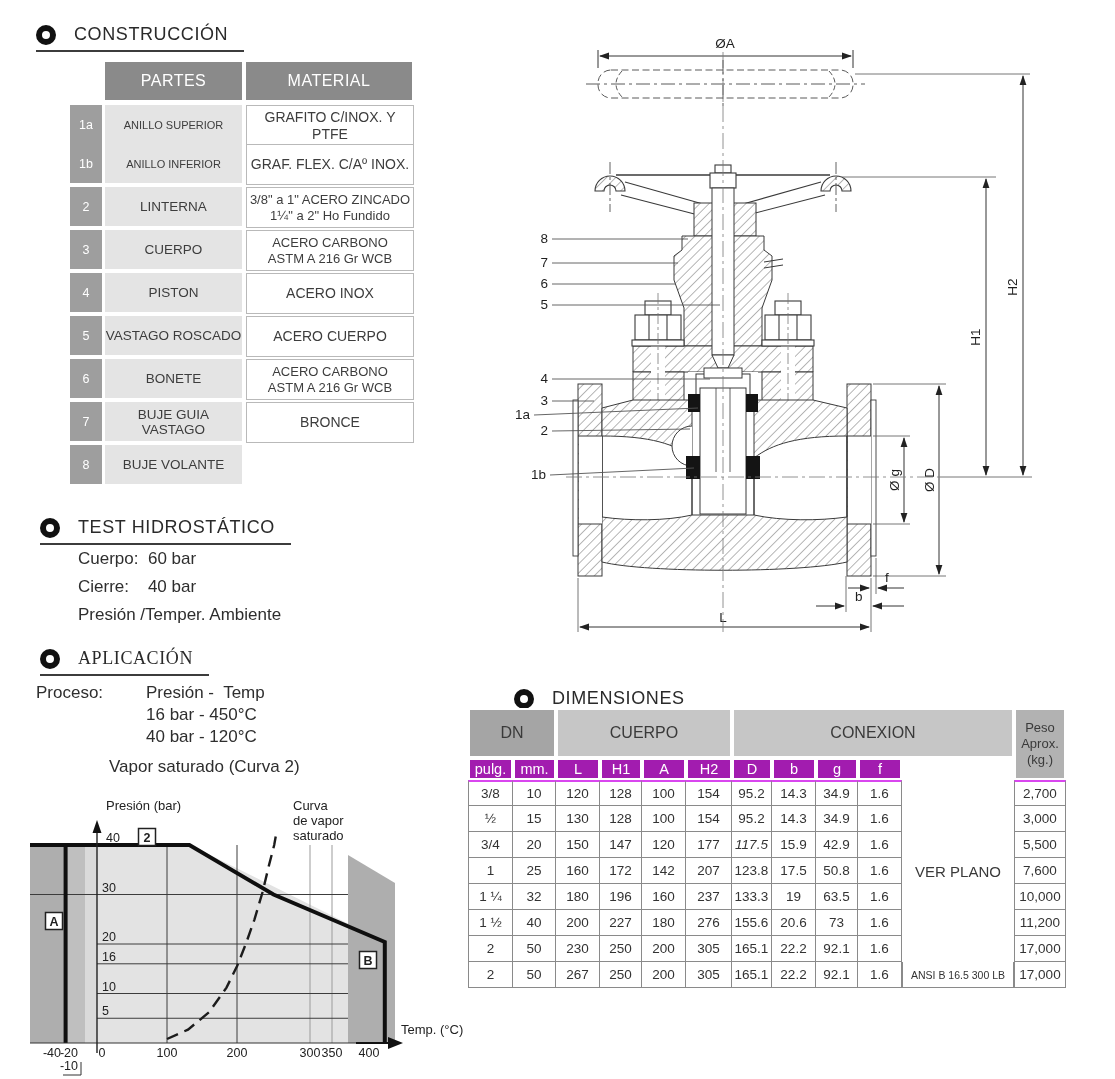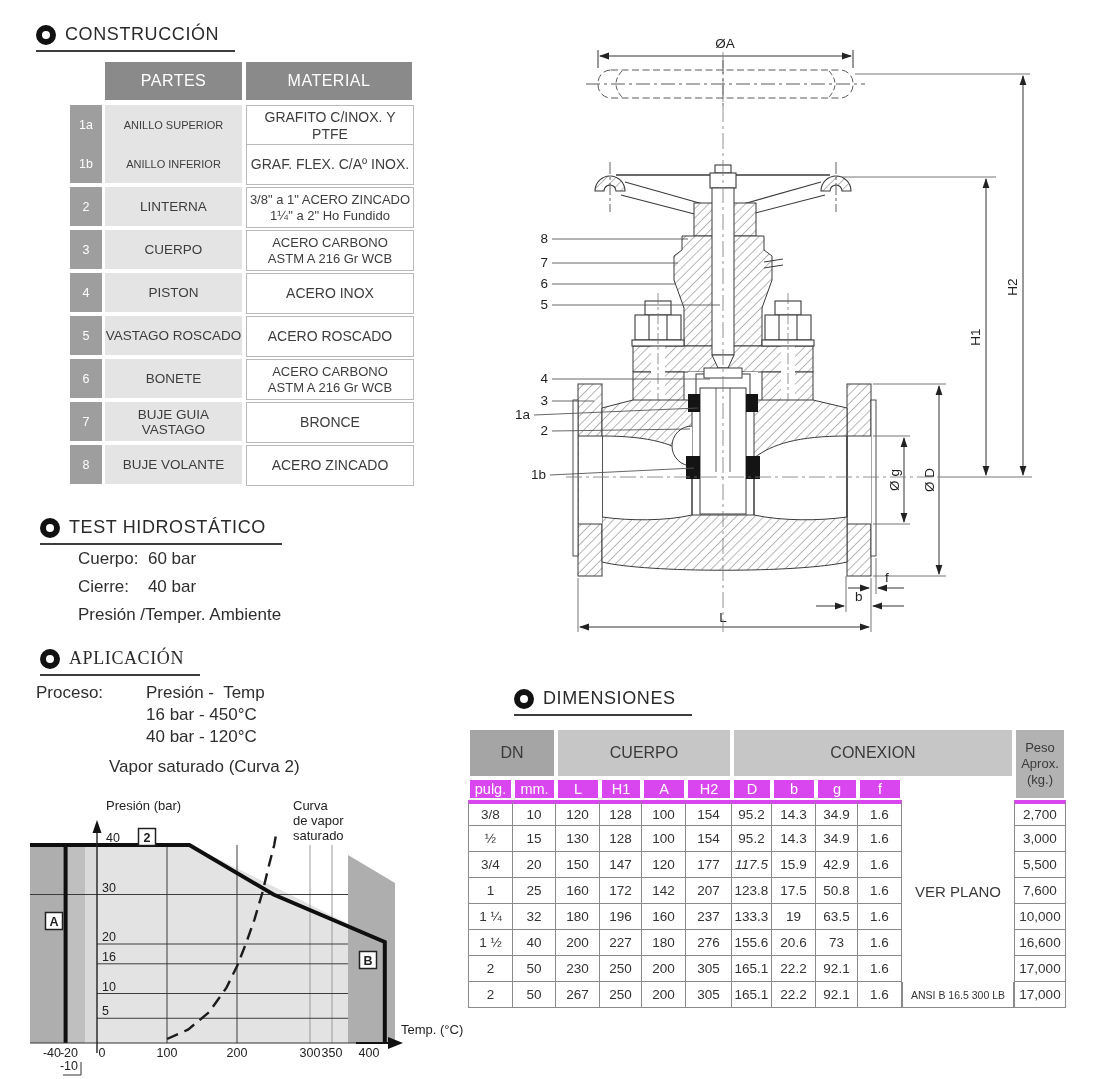--- a/index.html
+++ b/index.html
@@ -1,45 +1,45 @@
 <!DOCTYPE html>
 <html><head>
 <meta charset="utf-8">
 <style>
   html,body{margin:0;padding:0;background:#fff;}
   body{width:1115px;height:1079px;overflow:hidden;font-family:"Liberation Sans",sans-serif;color:#222;}
   #page{position:relative;width:1115px;height:1079px;background:#fff;}
 
   
-  .title-row{position:absolute;display:flex;align-items:center;gap:9px;border-bottom:2px solid #3c3c3c;padding:0 16px 5px 0;}
+  .title-row{position:absolute;display:flex;align-items:center;gap:18px;border-bottom:2px solid #3c3c3c;padding:0 16px 5px 0;}
   .bullet{width:8px;height:8px;border:6px solid #111;border-radius:50%;background:#fff;flex:0 0 auto;}
   .title-text{font-size:18px;letter-spacing:0.6px;color:#2a2a2a;white-space:nowrap;}
 
   
   .chead{position:absolute;background:#8a8a8a;color:#fff;display:flex;align-items:center;justify-content:center;font-size:16px;letter-spacing:0.5px;}
   .crow-num{position:absolute;background:#9e9e9e;color:#fff;display:flex;align-items:center;justify-content:center;font-size:12.5px;}
   .crow-parte{position:absolute;background:#e4e4e4;color:#3d3d3d;display:flex;align-items:center;justify-content:center;font-size:13.5px;text-align:center;}
   .crow-parte.small{font-size:11px;}
   .crow-mat{position:absolute;background:#fff;border:1.5px solid #b9b9b9;color:#3d3d3d;display:flex;align-items:center;justify-content:center;font-size:14px;text-align:center;white-space:pre-line;line-height:1.2;}
   .crow-mat.two{font-size:13px;}
 
   
   .tline{position:absolute;font-size:17px;color:#2e2e2e;white-space:pre;}
 
   
-  #dim-grid{position:absolute;left:468px;top:728px;display:grid;
+  #dim-grid{position:absolute;left:468px;top:708px;display:grid;
     grid-template-columns:45px 43px 44px 42px 44px 46px 40px 44px 42px 44px 112px 52px;
     grid-template-rows:50px 22px repeat(8,26px);}
   .gh{background:#c6c6c6;color:#3a3a3a;display:flex;align-items:center;justify-content:center;font-size:16px;border:2px solid #fff;text-align:center;}
   .gh-dn{background:#a5a5a5;}
   .gh-peso{background:#b2b2b2;font-size:13px;line-height:1.25;padding:2px;}
-  .sub{background:#d946ef;color:#fff;display:flex;align-items:center;justify-content:center;font-size:14.5px;border:2px solid #fff;}
+  .sub{background:#a21caf;color:#fff;display:flex;align-items:center;justify-content:center;font-size:14.5px;border:2px solid #fff;}
   .dcell{background:#fff;color:#333;display:flex;align-items:center;justify-content:center;font-size:13.5px;border-right:1px solid #8a8a8a;border-bottom:1px solid #8a8a8a;}
   .dcell.bl{border-left:1px solid #8a8a8a;}
-  .dcell.bt{border-top:4px solid #d946ef;}
+  .dcell.bt{border-top:2px solid #d946ef;}
   .dcell.note-cell{font-size:10.5px;white-space:nowrap;}
   #ver-plano{position:absolute;left:434px;top:72px;width:112px;height:182px;display:flex;align-items:center;justify-content:center;font-size:15px;color:#3a3a3a;}
 
   svg text{font-family:"Liberation Sans",sans-serif;}
   #valve-svg text{font-size:13.5px;fill:#1f1f1f;}
 </style>
 </head>
 <body>
 
 <div id="page">
@@ -63,31 +63,30 @@
 1¼" a 2" Ho Fundido</div>
       <div class="crow-num" style="left: 0px; top: 125px; width: 32px; height: 39px;">3</div>
       <div class="crow-parte" style="left: 35px; top: 125px; width: 137px; height: 39px;">CUERPO</div>
       <div class="crow-mat two" style="left: 176px; top: 125px; width: 166px; height: 39px;">ACERO CARBONO
 ASTM A 216 Gr WCB</div>
       <div class="crow-num" style="left: 0px; top: 168px; width: 32px; height: 39px;">4</div>
       <div class="crow-parte" style="left: 35px; top: 168px; width: 137px; height: 39px;">PISTON</div>
       <div class="crow-mat" style="left: 176px; top: 168px; width: 166px; height: 39px;">ACERO INOX</div>
       <div class="crow-num" style="left: 0px; top: 211px; width: 32px; height: 39px;">5</div>
       <div class="crow-parte" style="left: 35px; top: 211px; width: 137px; height: 39px;">VASTAGO ROSCADO</div>
-      <div class="crow-mat" style="left: 176px; top: 211px; width: 166px; height: 39px;">ACERO ROSCADO</div>
+      <div class="crow-mat" style="left: 176px; top: 211px; width: 166px; height: 39px;">ACERO CUERPO</div>
       <div class="crow-num" style="left: 0px; top: 254px; width: 32px; height: 39px;">6</div>
       <div class="crow-parte" style="left: 35px; top: 254px; width: 137px; height: 39px;">BONETE</div>
       <div class="crow-mat two" style="left: 176px; top: 254px; width: 166px; height: 39px;">ACERO CARBONO
 ASTM A 216 Gr WCB</div>
       <div class="crow-num" style="left: 0px; top: 297px; width: 32px; height: 39px;">7</div>
       <div class="crow-parte" style="left: 35px; top: 297px; width: 137px; height: 39px;">BUJE GUIA VASTAGO</div>
       <div class="crow-mat" style="left: 176px; top: 297px; width: 166px; height: 39px;">BRONCE</div>
       <div class="crow-num" style="left: 0px; top: 340px; width: 32px; height: 39px;">8</div>
       <div class="crow-parte" style="left: 35px; top: 340px; width: 137px; height: 39px;">BUJE VOLANTE</div>
-      <div class="crow-mat" style="left: 176px; top: 340px; width: 166px; height: 39px;">ACERO ZINCADO</div>
     </div>
 
   <div class="title-row" style="left:40px;top:517px;">
     <span class="bullet"></span>
     <span class="title-text">TEST HIDROSTÁTICO</span>
   </div>
   <div class="tline" style="left:78px;top:549px;">Cuerpo:  60 bar</div>
   <div class="tline" style="left:78px;top:577px;">Cierre:    40 bar</div>
   <div class="tline" style="left:78px;top:605px;">Presión /Temper. Ambiente</div>
 
@@ -409,21 +408,21 @@
       <div class="dcell bl" style="grid-area: 8 / 1;">1 ½</div>
       <div class="dcell" style="grid-area: 8 / 2;">40</div>
       <div class="dcell" style="grid-area: 8 / 3;">200</div>
       <div class="dcell" style="grid-area: 8 / 4;">227</div>
       <div class="dcell" style="grid-area: 8 / 5;">180</div>
       <div class="dcell" style="grid-area: 8 / 6;">276</div>
       <div class="dcell" style="grid-area: 8 / 7;">155.6</div>
       <div class="dcell" style="grid-area: 8 / 8;">20.6</div>
       <div class="dcell" style="grid-area: 8 / 9;">73</div>
       <div class="dcell" style="grid-area: 8 / 10;">1.6</div>
-      <div class="dcell bl" style="grid-area: 8 / 12;">16,600</div>
+      <div class="dcell bl" style="grid-area: 8 / 12;">11,200</div>
       <div class="dcell bl" style="grid-area: 9 / 1;">2</div>
       <div class="dcell" style="grid-area: 9 / 2;">50</div>
       <div class="dcell" style="grid-area: 9 / 3;">230</div>
       <div class="dcell" style="grid-area: 9 / 4;">250</div>
       <div class="dcell" style="grid-area: 9 / 5;">200</div>
       <div class="dcell" style="grid-area: 9 / 6;">305</div>
       <div class="dcell" style="grid-area: 9 / 7;">165.1</div>
       <div class="dcell" style="grid-area: 9 / 8;">22.2</div>
       <div class="dcell" style="grid-area: 9 / 9;">92.1</div>
       <div class="dcell" style="grid-area: 9 / 10;">1.6</div>

